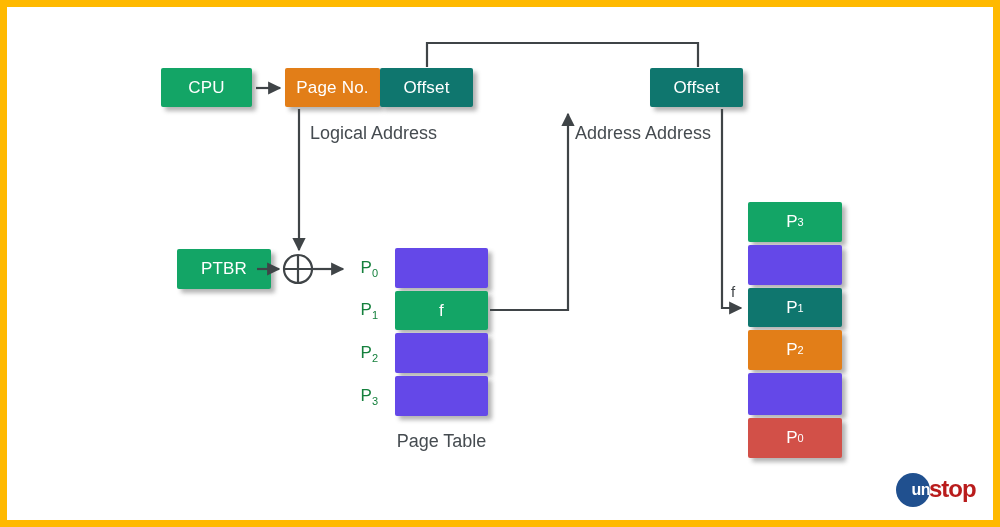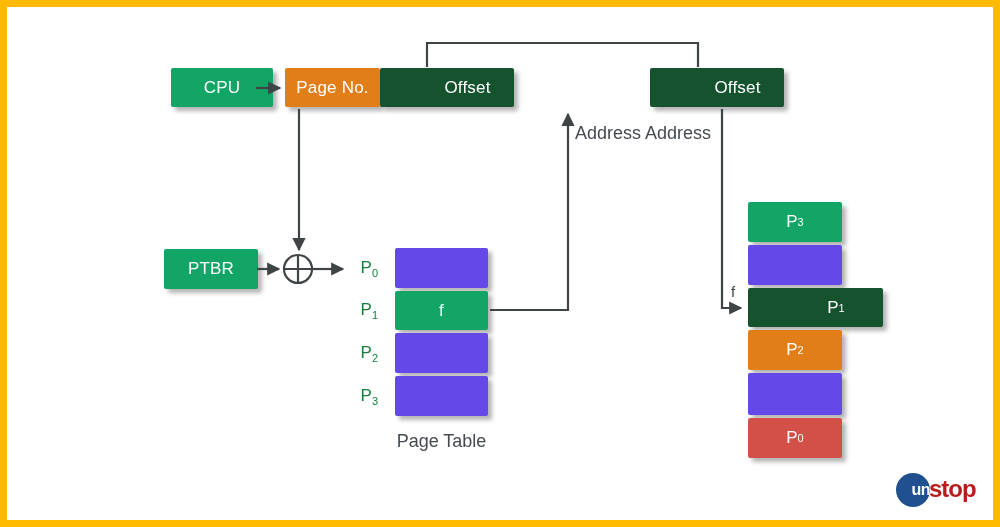--- a/index.html
+++ b/index.html
@@ -12,21 +12,21 @@
     position:absolute;inset:0;border:7px solid #ffb900;pointer-events:none;z-index:50;
   }
   .box{
     position:absolute;display:flex;align-items:center;justify-content:center;
     color:#ffffff;font-size:17px;border-radius:2px;
     box-shadow:4px 4px 4px rgba(90,90,90,0.45);
     letter-spacing:.2px;
   }
   .c-green{background:#13a566;}
   .c-orange{background:#e27e18;}
-  .c-pink{background:#14532d;padding-left:41px;}
+  .c-pink{background:#0f766e;}
   .c-purple{background:#6448e8;}
   .c-red{background:#d25048;}
   .caption{
     position:absolute;color:#454b50;font-size:18px;text-align:center;white-space:nowrap;
   }
   .plabel{
     position:absolute;color:#15803d;font-size:17px;text-align:right;white-space:nowrap;
   }
   .plabel sub,.box sub,.mem sub{font-size:11px;}
   .mem{
@@ -74,36 +74,37 @@
       <path d="M298 255 L298 283 M284 269 L312 269"></path>
 
       <path d="M312 269 L343 269" marker-end="url(#ah)"></path>
 
       <path d="M490 310 L568 310 L568 114" marker-end="url(#ah)"></path>
 
       <path d="M722 109 L722 308 L741 308" marker-end="url(#ah)"></path>
     </g>
   </svg>
 
-  <div class="box c-green" style="left:171px;top:68px;width:102px;height:39px;">
+  <div class="box c-green" style="left:161px;top:68px;width:91px;height:39px;">
     <span>CPU</span>
   </div>
   <div class="box c-orange" style="left:285px;top:68px;width:95px;height:39px;">
     <span>Page No.</span>
   </div>
   <div class="box c-pink" style="left:380px;top:68px;width:93px;height:39px;">
     <span>Offset</span>
   </div>
+  <div class="caption" style="left:310px;top:123px;">Logical Address</div>
 
   <div class="box c-pink" style="left:650px;top:68px;width:93px;height:39px;">
     <span>Offset</span>
   </div>
   <div class="caption" style="left:575px;top:123px;">Address Address</div>
 
-  <div class="box c-green" style="left:164px;top:249px;width:94px;height:40px;">
+  <div class="box c-green" style="left:177px;top:249px;width:94px;height:40px;">
     <span>PTBR</span>
   </div>
 
   <div class="plabel" style="left:352px;top:258px;width:26px;">
     <span>P</span><sub>0</sub>
   </div>
   <div class="plabel" style="left:352px;top:300px;width:26px;">
     <span>P</span><sub>1</sub>
   </div>
   <div class="plabel" style="left:352px;top:343px;width:26px;">

